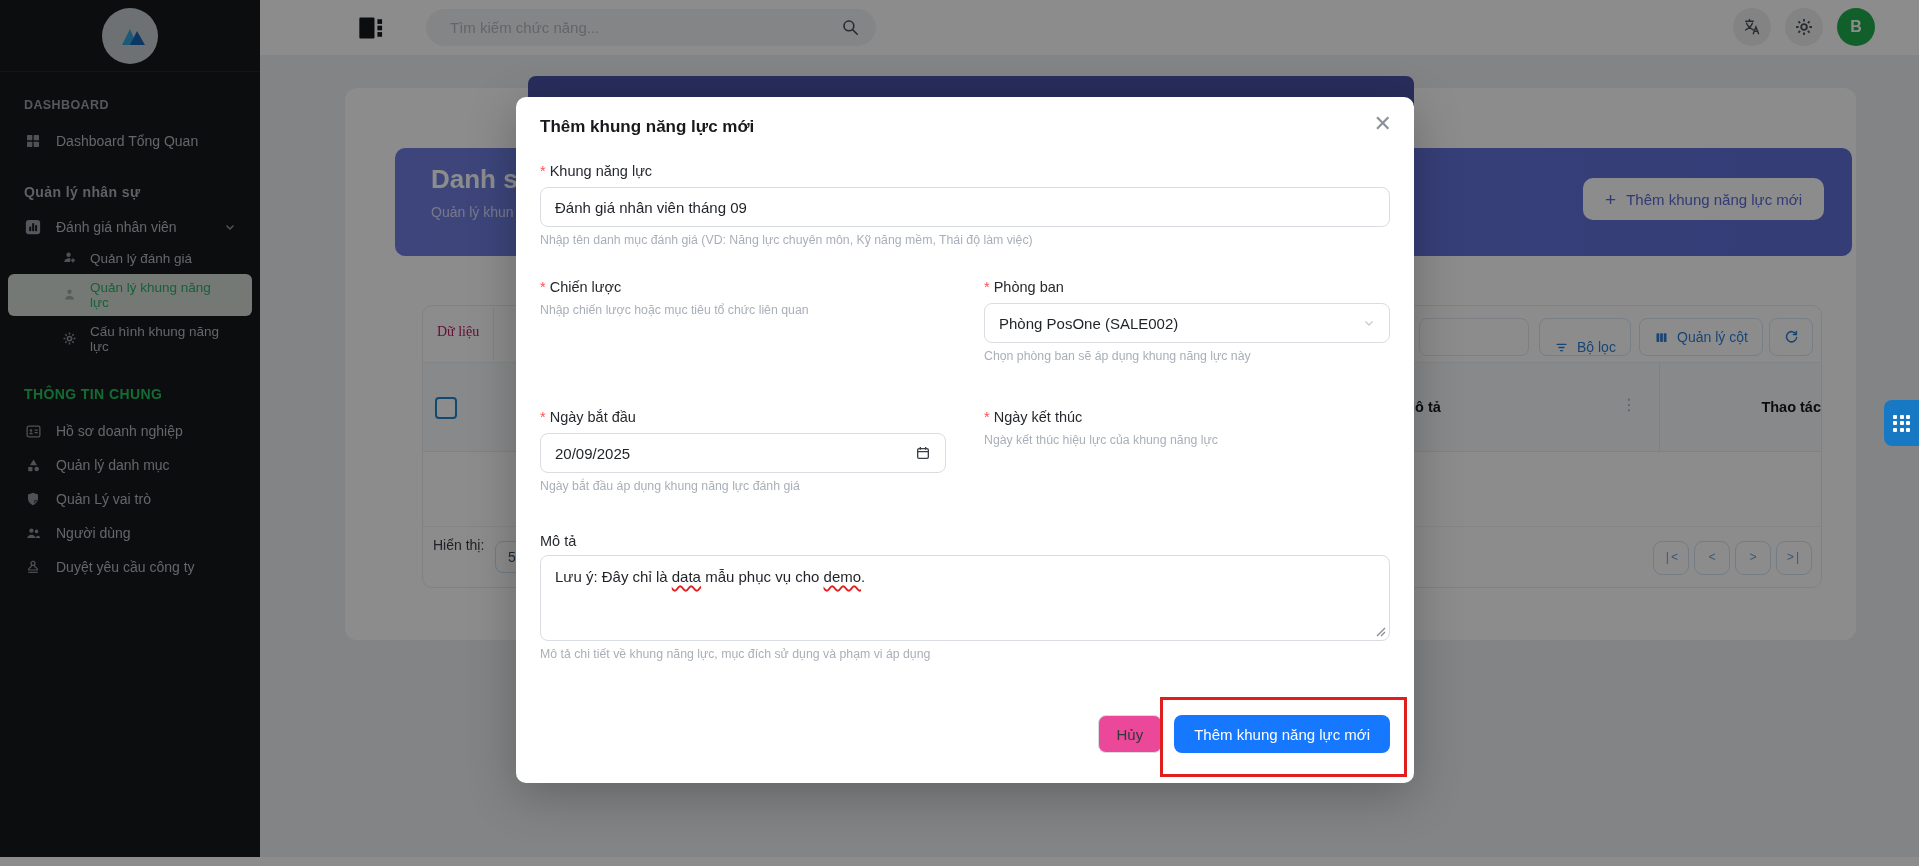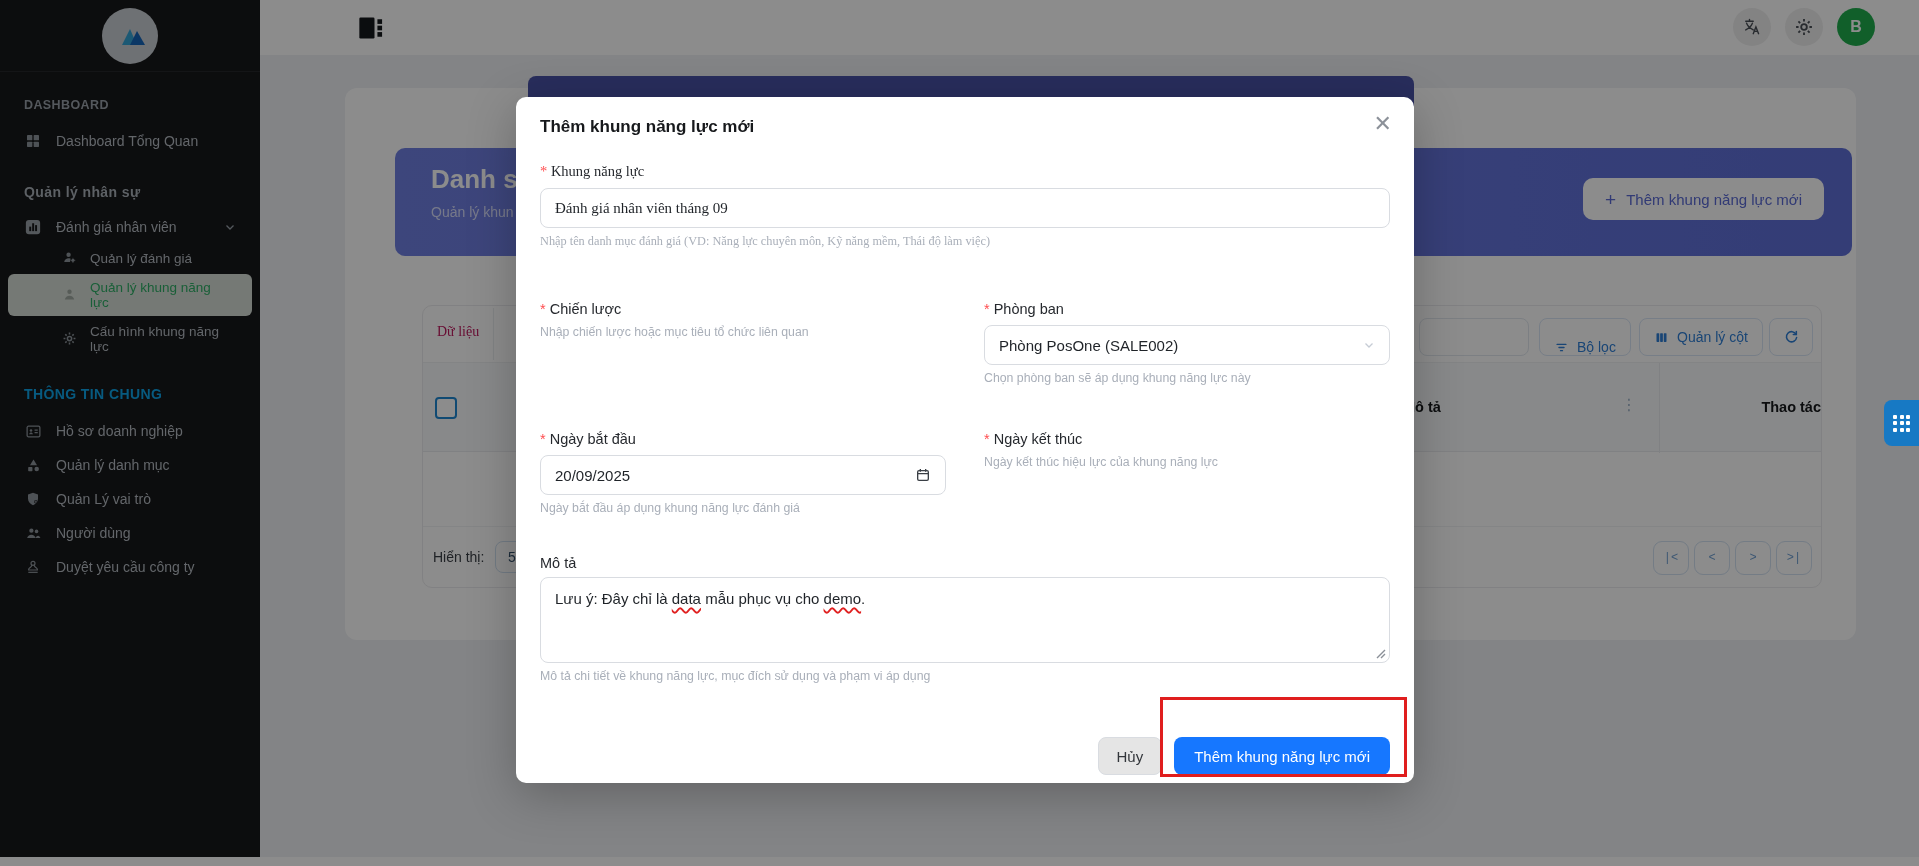--- a/index.html
+++ b/index.html
@@ -44,46 +44,46 @@
   .data-sep { position:absolute; left:70px; top:2px; width:1px; height:52px; background:#eceef1; }
   .tb-btn { position:absolute; top:12px; height:38px; border:1px solid #d9e6f6; background:#fff; border-radius:8px; color:#2f7fd6; font-size:14px; font-family:inherit; display:flex; align-items:center; gap:8px; padding:0 14px; cursor:pointer; }
   .search-stub { position:absolute; left:996px; top:12px; width:110px; height:38px; border:1px solid #e2e8ef; border-radius:8px; background:#fff; }
   .thead { position:absolute; left:0; top:56px; width:1398px; height:90px; background:#f8fafc; border-top:1px solid #eef0f2; border-bottom:1px solid #e9ecef; }
   .th-check { position:absolute; left:12px; top:34px; width:22px; height:22px; border:2px solid #1e88d2; border-radius:4px; background:#fff; cursor:pointer; }
   .th-desc { position:absolute; left:980px; top:36px; font-size:14.5px; font-weight:bold; color:#16181b; }
   .th-dots { position:absolute; left:1198px; top:32px; color:#9fb3c8; font-size:16px; cursor:pointer; }
   .th-sep { position:absolute; left:1236px; top:0; width:1px; height:90px; background:#e9ecef; }
   .th-actions { position:absolute; left:1236px; top:36px; width:162px; text-align:right; font-size:14.5px; font-weight:bold; color:#16181b; }
   .tfoot { position:absolute; left:0; top:220px; width:1398px; height:62px; border-top:1px solid #f0f2f4; }
-  .show-label { position:absolute; left:10px; top:22px; font-size:14px; color:#3a3f45; }
+  .show-label { position:absolute; left:10px; top:10px; font-size:14px; color:#3a3f45; }
   .size-pill { position:absolute; left:72px; top:14px; width:34px; height:32px; border:1px solid #cfe0f0; border-radius:8px; font-size:14px; color:#33506b; display:flex; align-items:center; justify-content:center; cursor:pointer; }
   .pg-btn { position:absolute; top:14px; width:36px; height:34px; border:1px solid #d3e2f2; background:#fff; border-radius:9px; color:#6f9fd2; font-size:12px; font-family:"Liberation Mono","DejaVu Sans Mono",monospace; display:flex; align-items:center; justify-content:center; cursor:pointer; }
 
   .bottom-strip { position:absolute; left:0; top:857px; width:1919px; height:9px; background:#fff; z-index:6; }
 
   
   .overlay { position:absolute; inset:0; background:rgba(0,0,0,0.45); z-index:40; }
   .modal { position:absolute; left:516px; top:97px; width:898px; height:686px; background:#fff; border-radius:10px; box-shadow:0 12px 48px rgba(0,0,0,.25); z-index:50; padding:20px 24px; }
   .modal-title { font-size:17px; font-weight:bold; color:#17191c; margin-bottom:26px; }
   .modal-close { position:absolute; right:22px; top:16px; font-size:22px; color:#8c9199; cursor:pointer; line-height:1; }
   .f-label { font-size:14.5px; color:#26292e; margin-bottom:8px; }
   .f-label.required::before { content:"* "; color:#ff4d4f; }
   .f-input { height:40px; border:1px solid #d9dce1; border-radius:8px; padding:11px 14px; font-size:15px; color:#1f2328; display:flex; align-items:center; justify-content:space-between; background:#fff; }
   input.f-input { width:100%; font-family:inherit; outline:none; display:block; }
   .f-helper { font-size:12.3px; color:#a9afb9; margin-top:6px; }
-  .row1 { margin-bottom:52px;font-family:Liberation Serif, serif; }
+  .row1 { margin-bottom:32px; }
   .grid2 { display:grid; grid-template-columns:1fr 1fr; column-gap:38px; }
   .grid2.r2 { margin-bottom:46px; }
   .grid2.r3 { margin-bottom:40px; }
   .desc-label { margin-bottom:6px; }
   .f-textarea { position:relative; height:86px; border:1px solid #d9dce1; border-radius:8px; padding:10px 14px; font-size:15px; color:#1f2328; line-height:1.4; }
   .sq { text-decoration:underline; text-decoration-style:wavy; text-decoration-color:#e02020; text-decoration-thickness:1.5px; text-underline-offset:3px; }
   .resize-handle { position:absolute; right:3px; bottom:3px; color:#8b9098; }
   .modal-footer { display:flex; justify-content:flex-end; gap:12px; margin-top:54px; }
-  .btn-cancel { height:38px; padding:0 18px; background:#e5e5e5; border:1px solid #d9dce1; border-radius:8px; font-size:15px; color:#33363b; font-family:inherit; cursor:pointer; }
+  .btn-cancel { height:38px; padding:0 18px; background:#ec4899; border:1px solid #d9dce1; border-radius:8px; font-size:15px; color:#33363b; font-family:inherit; cursor:pointer; }
   .btn-submit { height:38px; padding:0 20px; background:#1677ff; border:none; border-radius:8px; font-size:15px; color:#fff; font-family:inherit; cursor:pointer; }
   .annotation-rect { position:absolute; left:1160px; top:697px; width:247px; height:80px; border:3px solid #e01e1e; z-index:55; pointer-events:none; }
 
   .floating-grid-btn { position:absolute; left:1884px; top:400px; width:35px; height:46px; background:#1779c4; border:none; border-radius:8px 0 0 8px; z-index:60; cursor:pointer; display:flex; align-items:center; justify-content:center; }
   .dot-grid { display:grid; grid-template-columns:repeat(3,4px); grid-template-rows:repeat(3,4px); gap:2.5px; }
   .dot-grid span { background:#fff; border-radius:1px; }
 
   svg { display:block; }
 </style>
 </head>
@@ -155,21 +155,21 @@
     <div class="sub-item">
       <span class="ic">
         <svg width="15" height="15" viewBox="0 0 24 24" fill="none" stroke="currentColor" stroke-width="2.4">
             <circle cx="12" cy="12" r="3.4"></circle>
             <path d="M12 2.5v3M12 18.5v3M2.5 12h3M18.5 12h3M5.3 5.3l2.1 2.1M16.6 16.6l2.1 2.1M18.7 5.3l-2.1 2.1M7.4 16.6l-2.1 2.1"></path>
           </svg>
       </span>
       <span>Cấu hình khung năng lực</span>
     </div>
 
-    <div class="side-section" style="font-size:14px;color:#0ea5e9;">THÔNG TIN CHUNG</div>
+    <div class="side-section" style="font-size:14px;color:#22c55e;">THÔNG TIN CHUNG</div>
 
     <div class="side-item" style="margin-top:12px;">
       <span class="ic">
         <svg width="17" height="17" viewBox="0 0 24 24" fill="none" stroke="currentColor" stroke-width="1.8">
             <rect x="3" y="4.5" width="18" height="15" rx="2"></rect>
             <circle cx="8.5" cy="10.5" r="1.8" fill="currentColor" stroke="none"></circle>
             <path d="M5.8 16c.5-1.7 1.5-2.5 2.7-2.5s2.2.8 2.7 2.5" fill="currentColor" stroke="none"></path>
             <path d="M13.5 10h4.5M13.5 13.5h4.5"></path>
           </svg>
       </span>
@@ -220,20 +220,29 @@
 
   <header class="topbar">
     <span class="collapse-btn">
       <svg width="30" height="28" viewBox="0 0 24 24">
           <rect x="2" y="3" width="13" height="18" rx="1" fill="#15181d"></rect>
           <rect x="17.5" y="4.5" width="4" height="4" fill="#15181d"></rect>
           <rect x="17.5" y="10" width="4" height="4" fill="#15181d"></rect>
           <rect x="17.5" y="15.5" width="4" height="4" fill="#15181d"></rect>
         </svg>
     </span>
+    <div class="search-pill">
+      <input type="text" placeholder="Tìm kiếm chức năng..." style="">
+      <span>
+        <svg width="19" height="19" viewBox="0 0 24 24" fill="none" stroke="#444b53" stroke-width="2" stroke-linecap="round">
+            <circle cx="10" cy="10" r="6.2"></circle>
+            <path d="M14.8 14.8L20.5 20.5"></path>
+          </svg>
+      </span>
+    </div>
     <div class="tb-right">
       <span class="round-ic">
         <svg width="20" height="20" viewBox="0 0 24 24" fill="none" stroke="#4a4f56" stroke-width="1.7" stroke-linecap="round">
             <path d="M4.5 5h9M9 3v2M12.5 7.5c-1.4 3.4-4.8 6.4-8 8M5.5 7.5c1.4 3.4 4.8 6.4 8 8"></path>
             <path d="M13.5 20l3.2-8 3.2 8M14.7 17.2h4.1"></path>
           </svg>
       </span>
       <span class="round-ic">
         <svg width="20" height="20" viewBox="0 0 24 24" fill="none" stroke="#4a4f56" stroke-width="2.2">
             <circle cx="12" cy="12" r="3.4"></circle>

